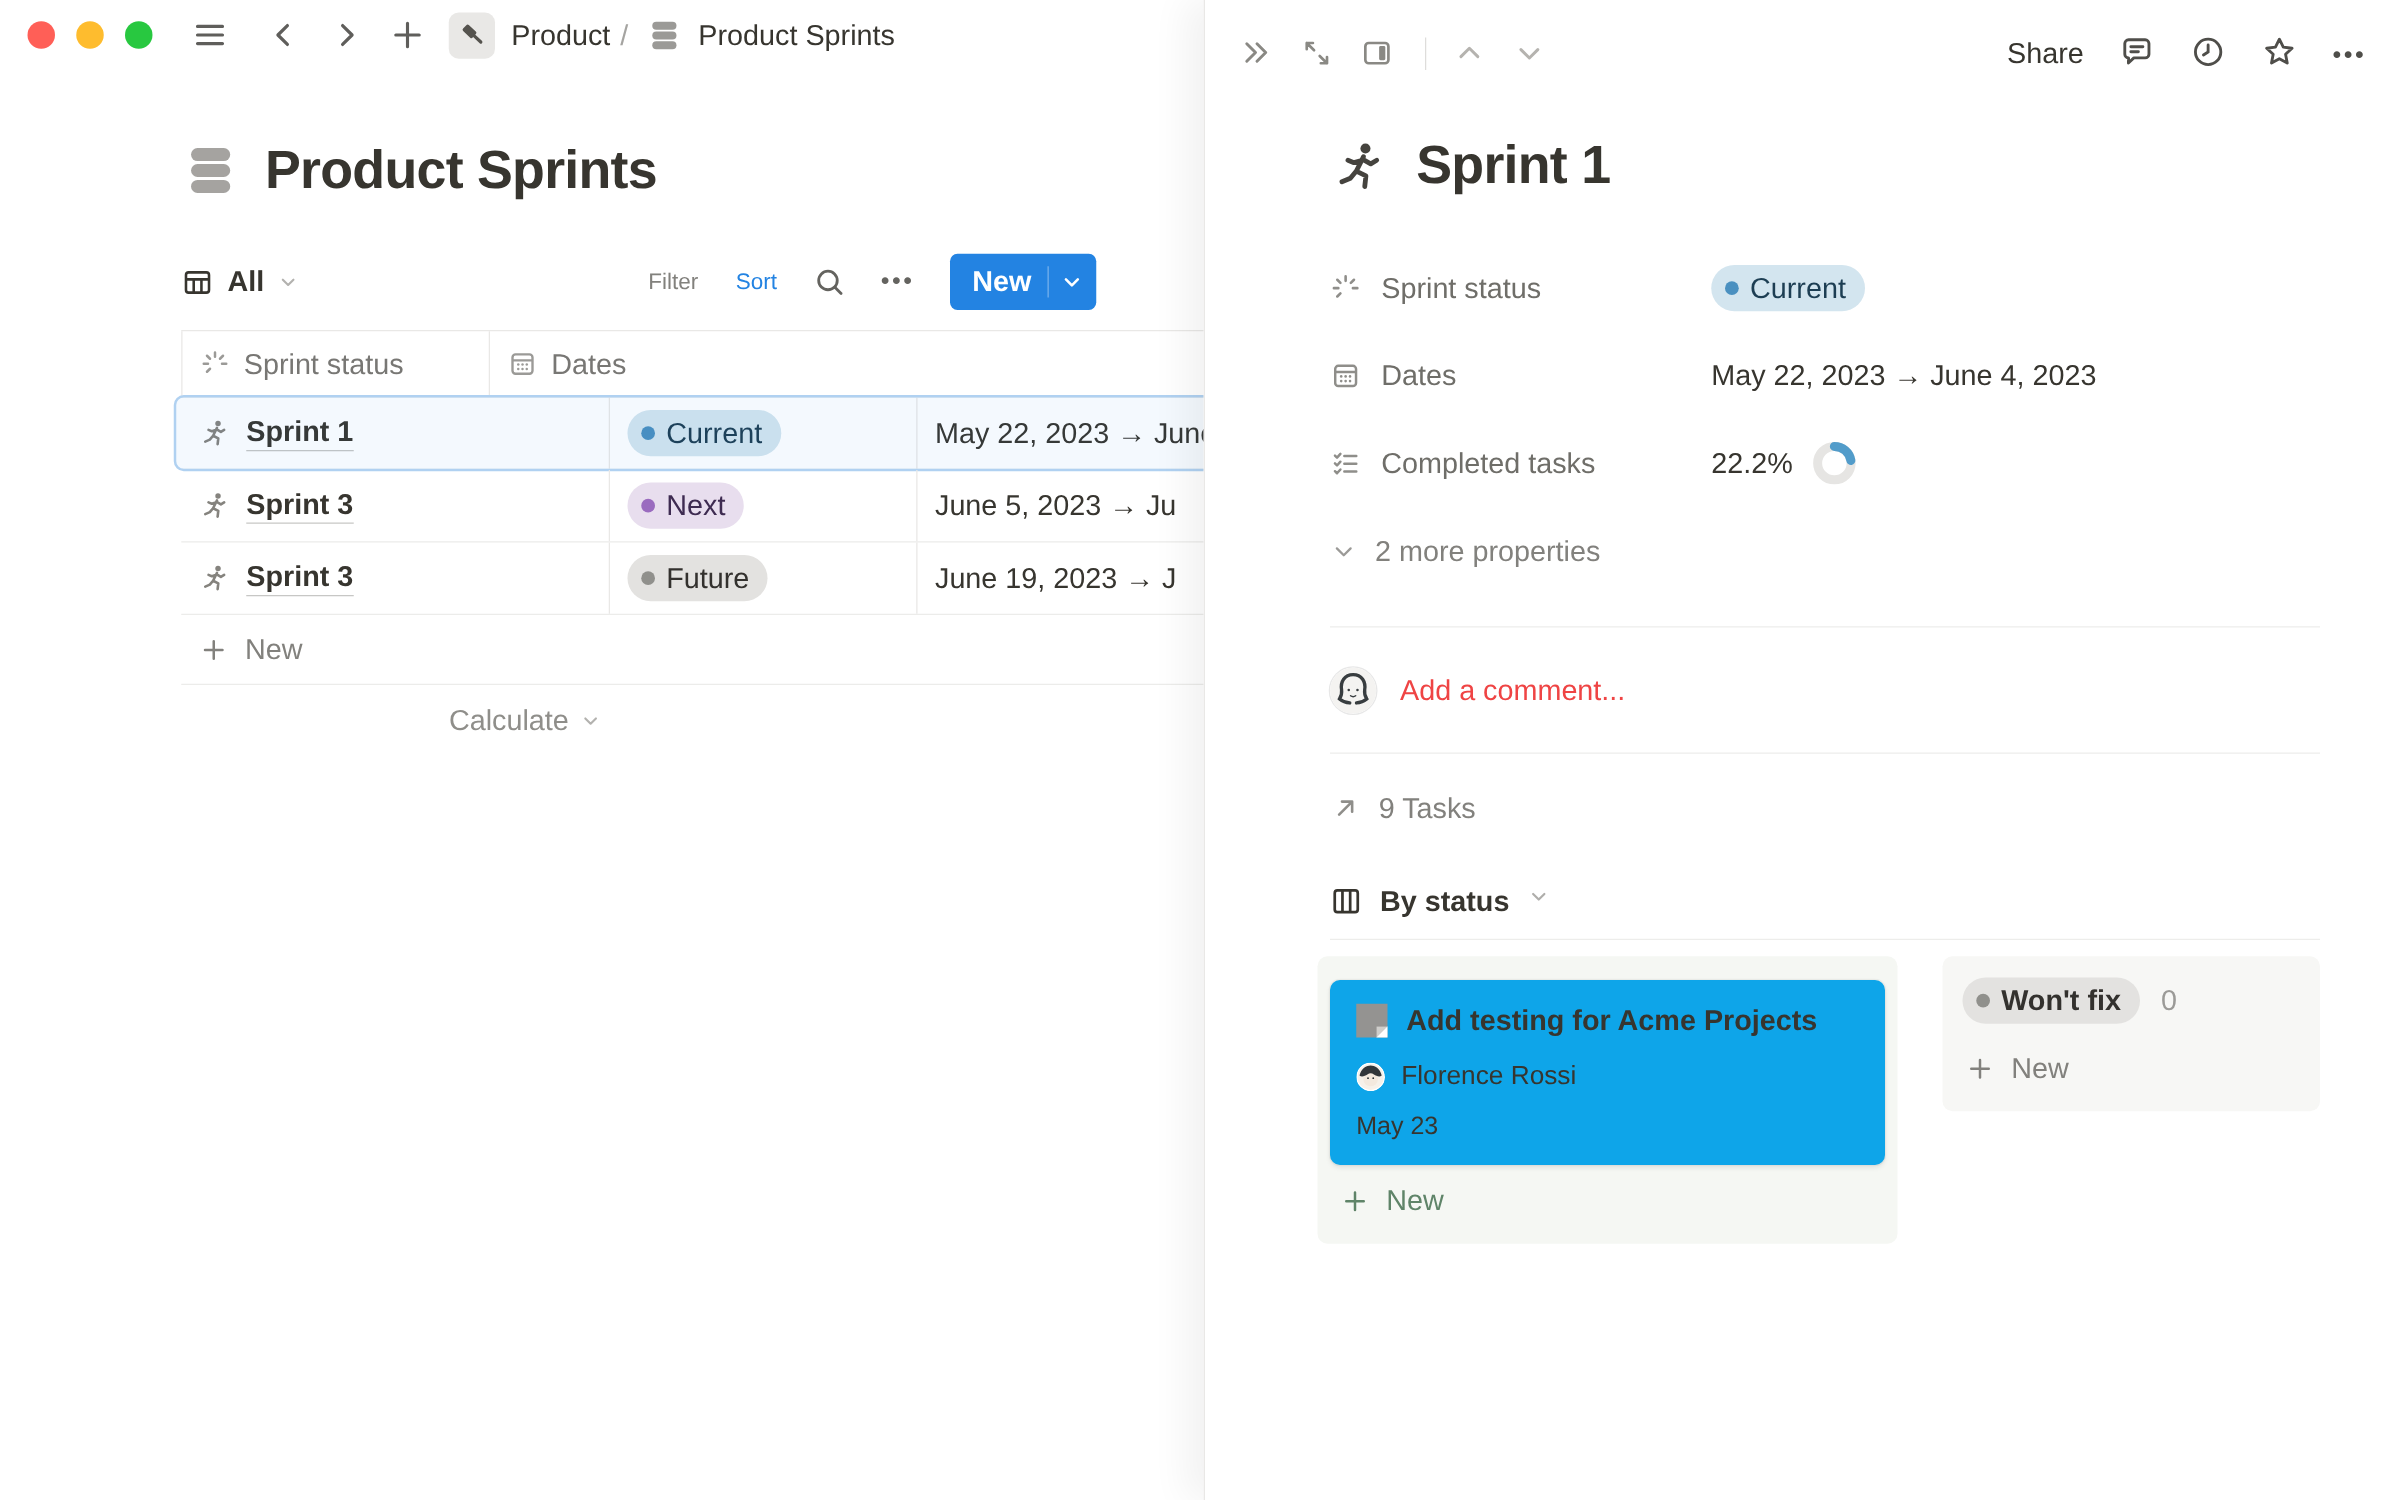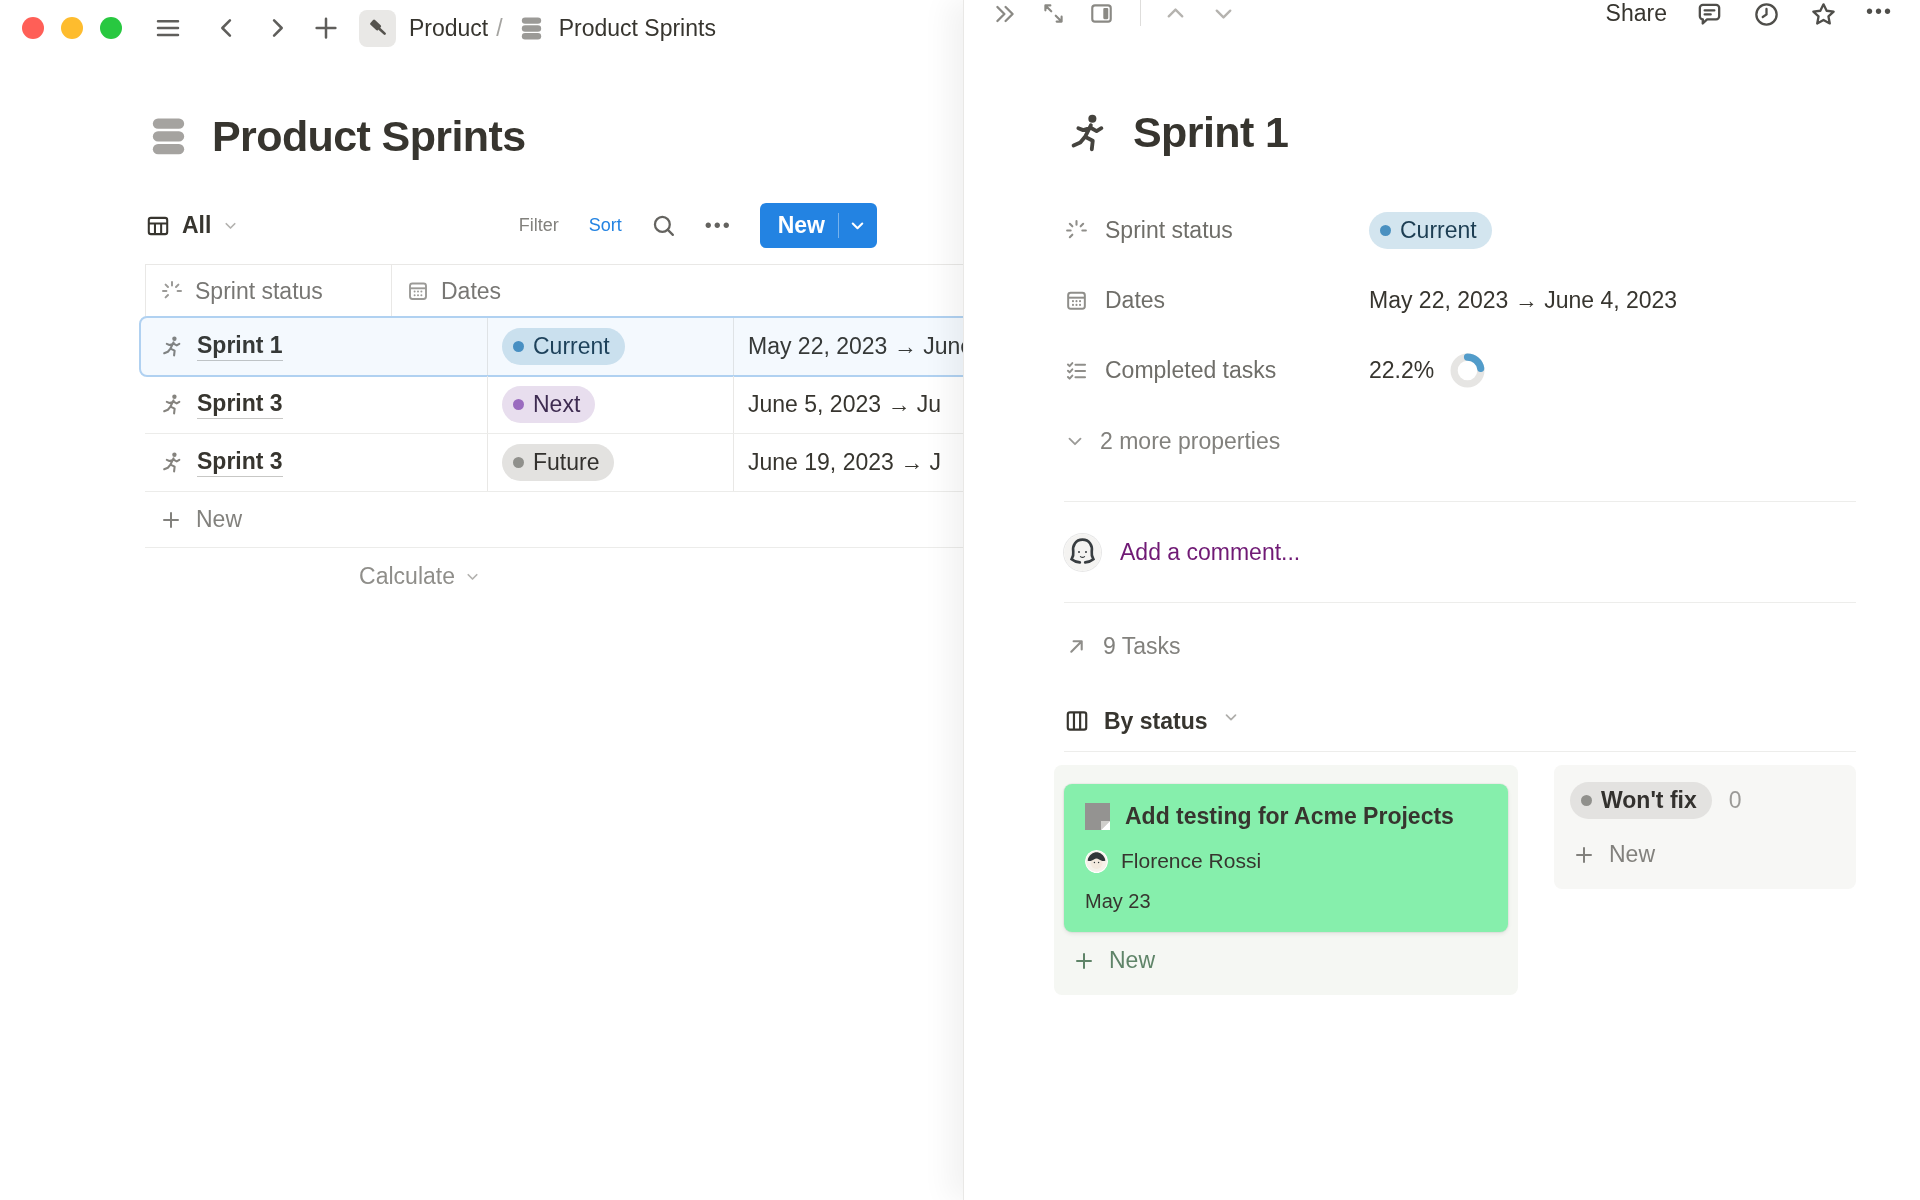--- a/index.html
+++ b/index.html
@@ -67,21 +67,21 @@
   .pill.gray   { background:#e3e2e0; color:#33312e; } .pill.gray .dot   { background:#90908c; }
   .pill.green  { background:#dbeddb; color:#1f3c2b; font-weight:600; } .pill.green .dot { background:#498160; }
 
   .newrow { display:flex; align-items:center; gap:13px; height:56px; color:#82817d; padding-left:14px;
     border-bottom:1px solid #ececea; cursor:pointer; }
   .calcrow { width:342px; height:56px; display:flex; align-items:center; justify-content:flex-end; gap:9px;
     color:#8f8e8a; padding-right:6px; cursor:pointer; }
   .calcrow .chev { color:#b3b2af; }
 
   
-  .panel-header { display:flex; align-items:flex-start; height:56px; padding:0 27px; }
+  .panel-header { display:flex; align-items:flex-end; height:56px; padding:0 27px; }
   .ph-ic { color:#8a8984; margin-right:21px; display:flex; align-items:center; cursor:pointer; }
   .ph-div { width:1px; height:26px; background:#dedddb; margin:0 21px 0 4px; }
   .ph-ic.pale { color:#b5b3af; }
   .ph-spacer { flex:1; }
   .share { font-size:23px; color:#37352f; cursor:pointer; }
   .ph-ric { color:#4f4e4a; margin-left:28px; display:flex; align-items:center; cursor:pointer; }
 
   .panel-body { padding:0 64px 0 100px; }
   .p-title { display:flex; align-items:center; gap:23px; margin-top:52px; }
   .p-title .runner-big { color:#45433e; }
@@ -93,40 +93,40 @@
   .prop-label .ic { color:#8f8e8a; }
   .prop-value { font-size:23px; color:#37352f; display:flex; align-items:center; gap:16px; }
   .more-props { display:flex; align-items:center; gap:14px; color:#82817d; font-size:23px; height:48px;
     margin-top:12px; cursor:pointer; }
   .more-props .chev { color:#9b9a97; }
 
   .divider { height:1px; background:#ededeb; }
   .div1 { margin-top:36px; } .div2 { } .div3 { margin-top:16px; }
 
   .comment-row { display:flex; align-items:center; gap:19px; height:100px; cursor:text; }
-  .comment-ph { font-size:23px; color:#701a75; }
+  .comment-ph { font-size:23px; color:#ef4444; }
 
   .tasks-link { display:flex; align-items:center; gap:14px; margin-top:30px; color:#82817d; font-size:23px;
     font-weight:500; cursor:pointer; }
   .tasks-link .ic { color:#8f8e8a; }
 
   .view-row { display:flex; gap:14px; margin-top:48px; font-size:23px; font-weight:700;
     color:#37352f; cursor:pointer; }
   .view-row .chev { color:#aFaeab; color:#afaeab; }
 
   .board { display:flex; gap:36px; margin-left:-10px; margin-top:13px; align-items:flex-start; }
   .bcol { border-radius:8px; padding:10px; }
   .bcol.green-col { width:464px; background:#f5f7f3; }
   .bcol.gray-col  { flex:1; background:#f7f7f5; }
   .col-head { display:flex; align-items:center; gap:17px; padding:7px 6px; }
   .col-count { font-size:23px; }
   .green-col .col-count { color:#7e937f; }
   .gray-col  .col-count { color:#9b9a97; }
 
-  .card { background:#86efac; border-radius:8px; margin-top:9px; padding:19px 21px;
+  .card { background:#0ea5e9; border-radius:8px; margin-top:9px; padding:19px 21px;
     box-shadow:0 0 0 1px rgba(15,15,15,.04), 0 2px 4px rgba(15,15,15,.08); cursor:pointer; }
   .card-title { display:flex; align-items:center; gap:15px; font-size:23px; font-weight:600; color:#37352f; }
   .page-ic { position:relative; width:25px; height:27px; background:#949391; flex:0 0 auto; }
   .page-ic::after { content:""; position:absolute; right:0; bottom:0; width:0; height:0;
     border-left:9px solid transparent; border-bottom:9px solid #fff; }
   .page-ic::before { content:""; position:absolute; right:0; bottom:0; width:9px; height:9px; background:#cfcecb;
     clip-path:polygon(0 0, 0 100%, 100% 0); }
   .card-assignee { display:flex; align-items:center; gap:13px; margin-top:19px; font-size:21px; color:#37352f; }
   .card-date { margin-top:17px; font-size:20px; color:#37352f; }
 

